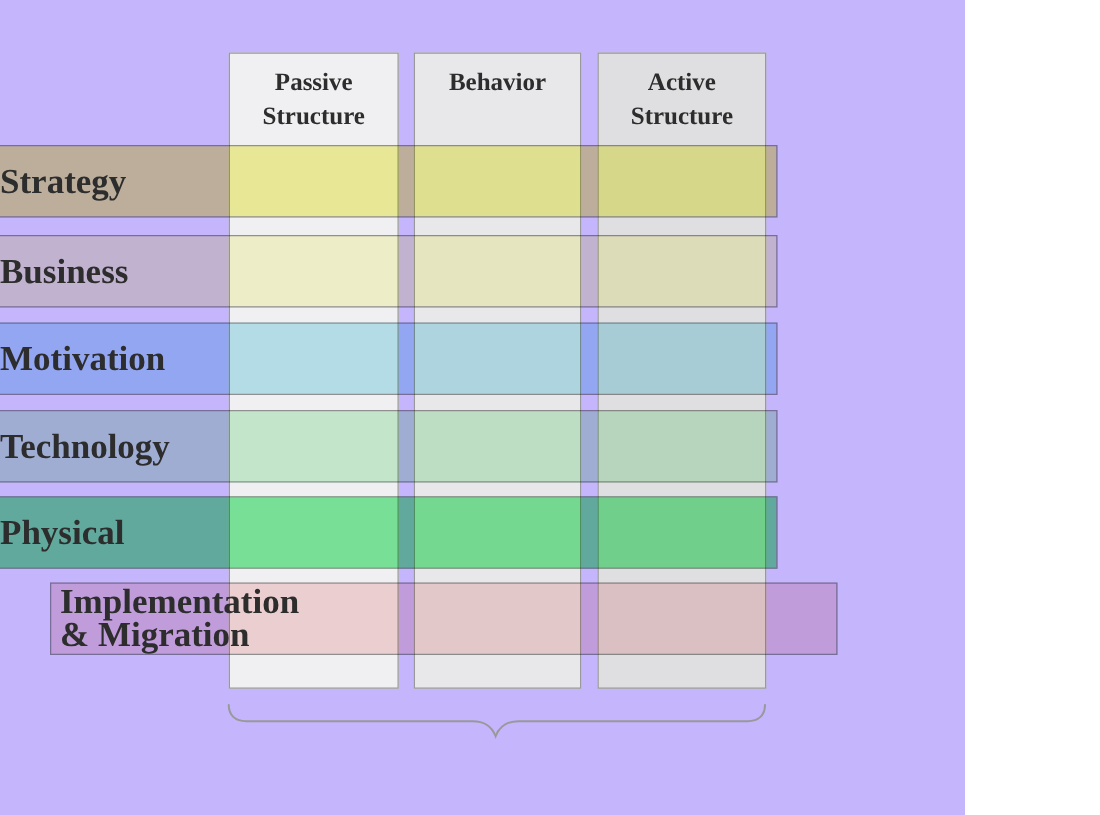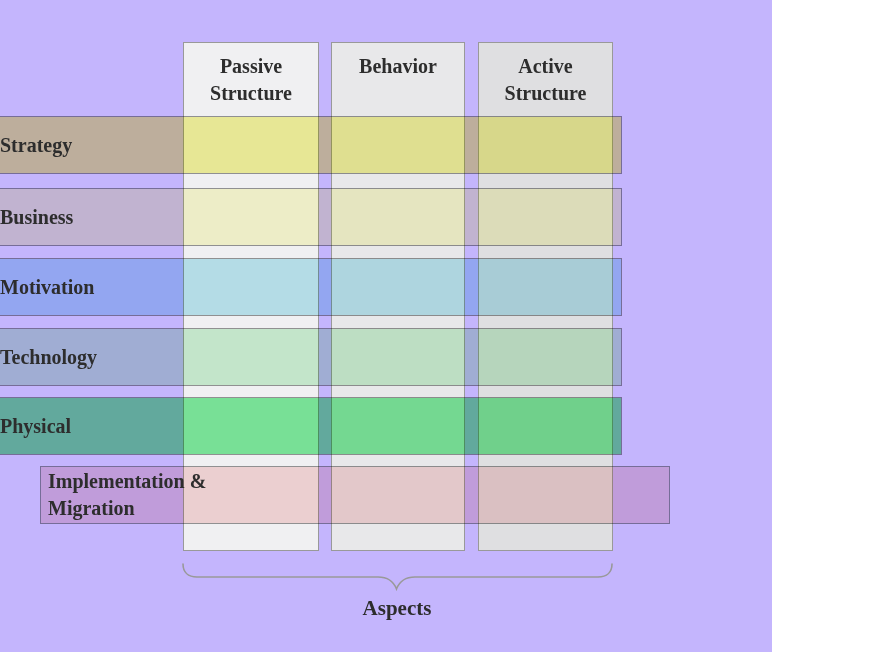--- a/index.html
+++ b/index.html
@@ -43,21 +43,21 @@
     box-sizing:border-box;
     mix-blend-mode:multiply;
   }
   .r0{top:116px;} .r1{top:188px;} .r2{top:258px;}
   .r3{top:328px;} .r4{top:397px;text-align:right;} .r5{top:466px;margin-left:48px;}
   
   .row-label{
     position:absolute;
     left:0;width:176px;height:58px;
     display:flex;align-items:center;
-    font-weight:bold;font-size:20px;line-height:27px;
+    font-weight:bold;font-size:28px;line-height:27px;
     color:var(--text,#2d2d2d);
   }
   
   #brace-svg{position:absolute;left:0;top:0;pointer-events:none;}
   .brace-label{
     position:absolute;
     font-weight:bold;font-size:21px;
     color:var(--text,#2d2d2d);
     white-space:nowrap;
   }
@@ -101,15 +101,14 @@
     </div>
 
   <svg id="brace-svg" width="880" height="652" viewBox="0 0 880 652">
     <path id="layers-brace" d="M 791 42 C 800 42 803 47 803 57 L 803 283 C 803 292 805 296 812 297.5
              C 805 299 803 303 803 312 L 803 538 C 803 548 800 553 791 553" fill="none" stroke-width="1.6" stroke-linecap="round" stroke="#999999"></path>
     <path id="aspects-brace" d="M 183 564 C 183 572 188 577 197 577 L 378 577 C 387 577 393 580 396.5 589
              C 400 580 406 577 415 577 L 598 577 C 607 577 612 572 612 564" fill="none" stroke-width="1.6" stroke-linecap="round" stroke="#999999"></path>
   </svg>
 
   <div class="brace-label" id="layers-label">Layers</div>
-  <div class="brace-label" id="aspects-label">Aspects</div>
 
 </div>
 
 </body></html>

